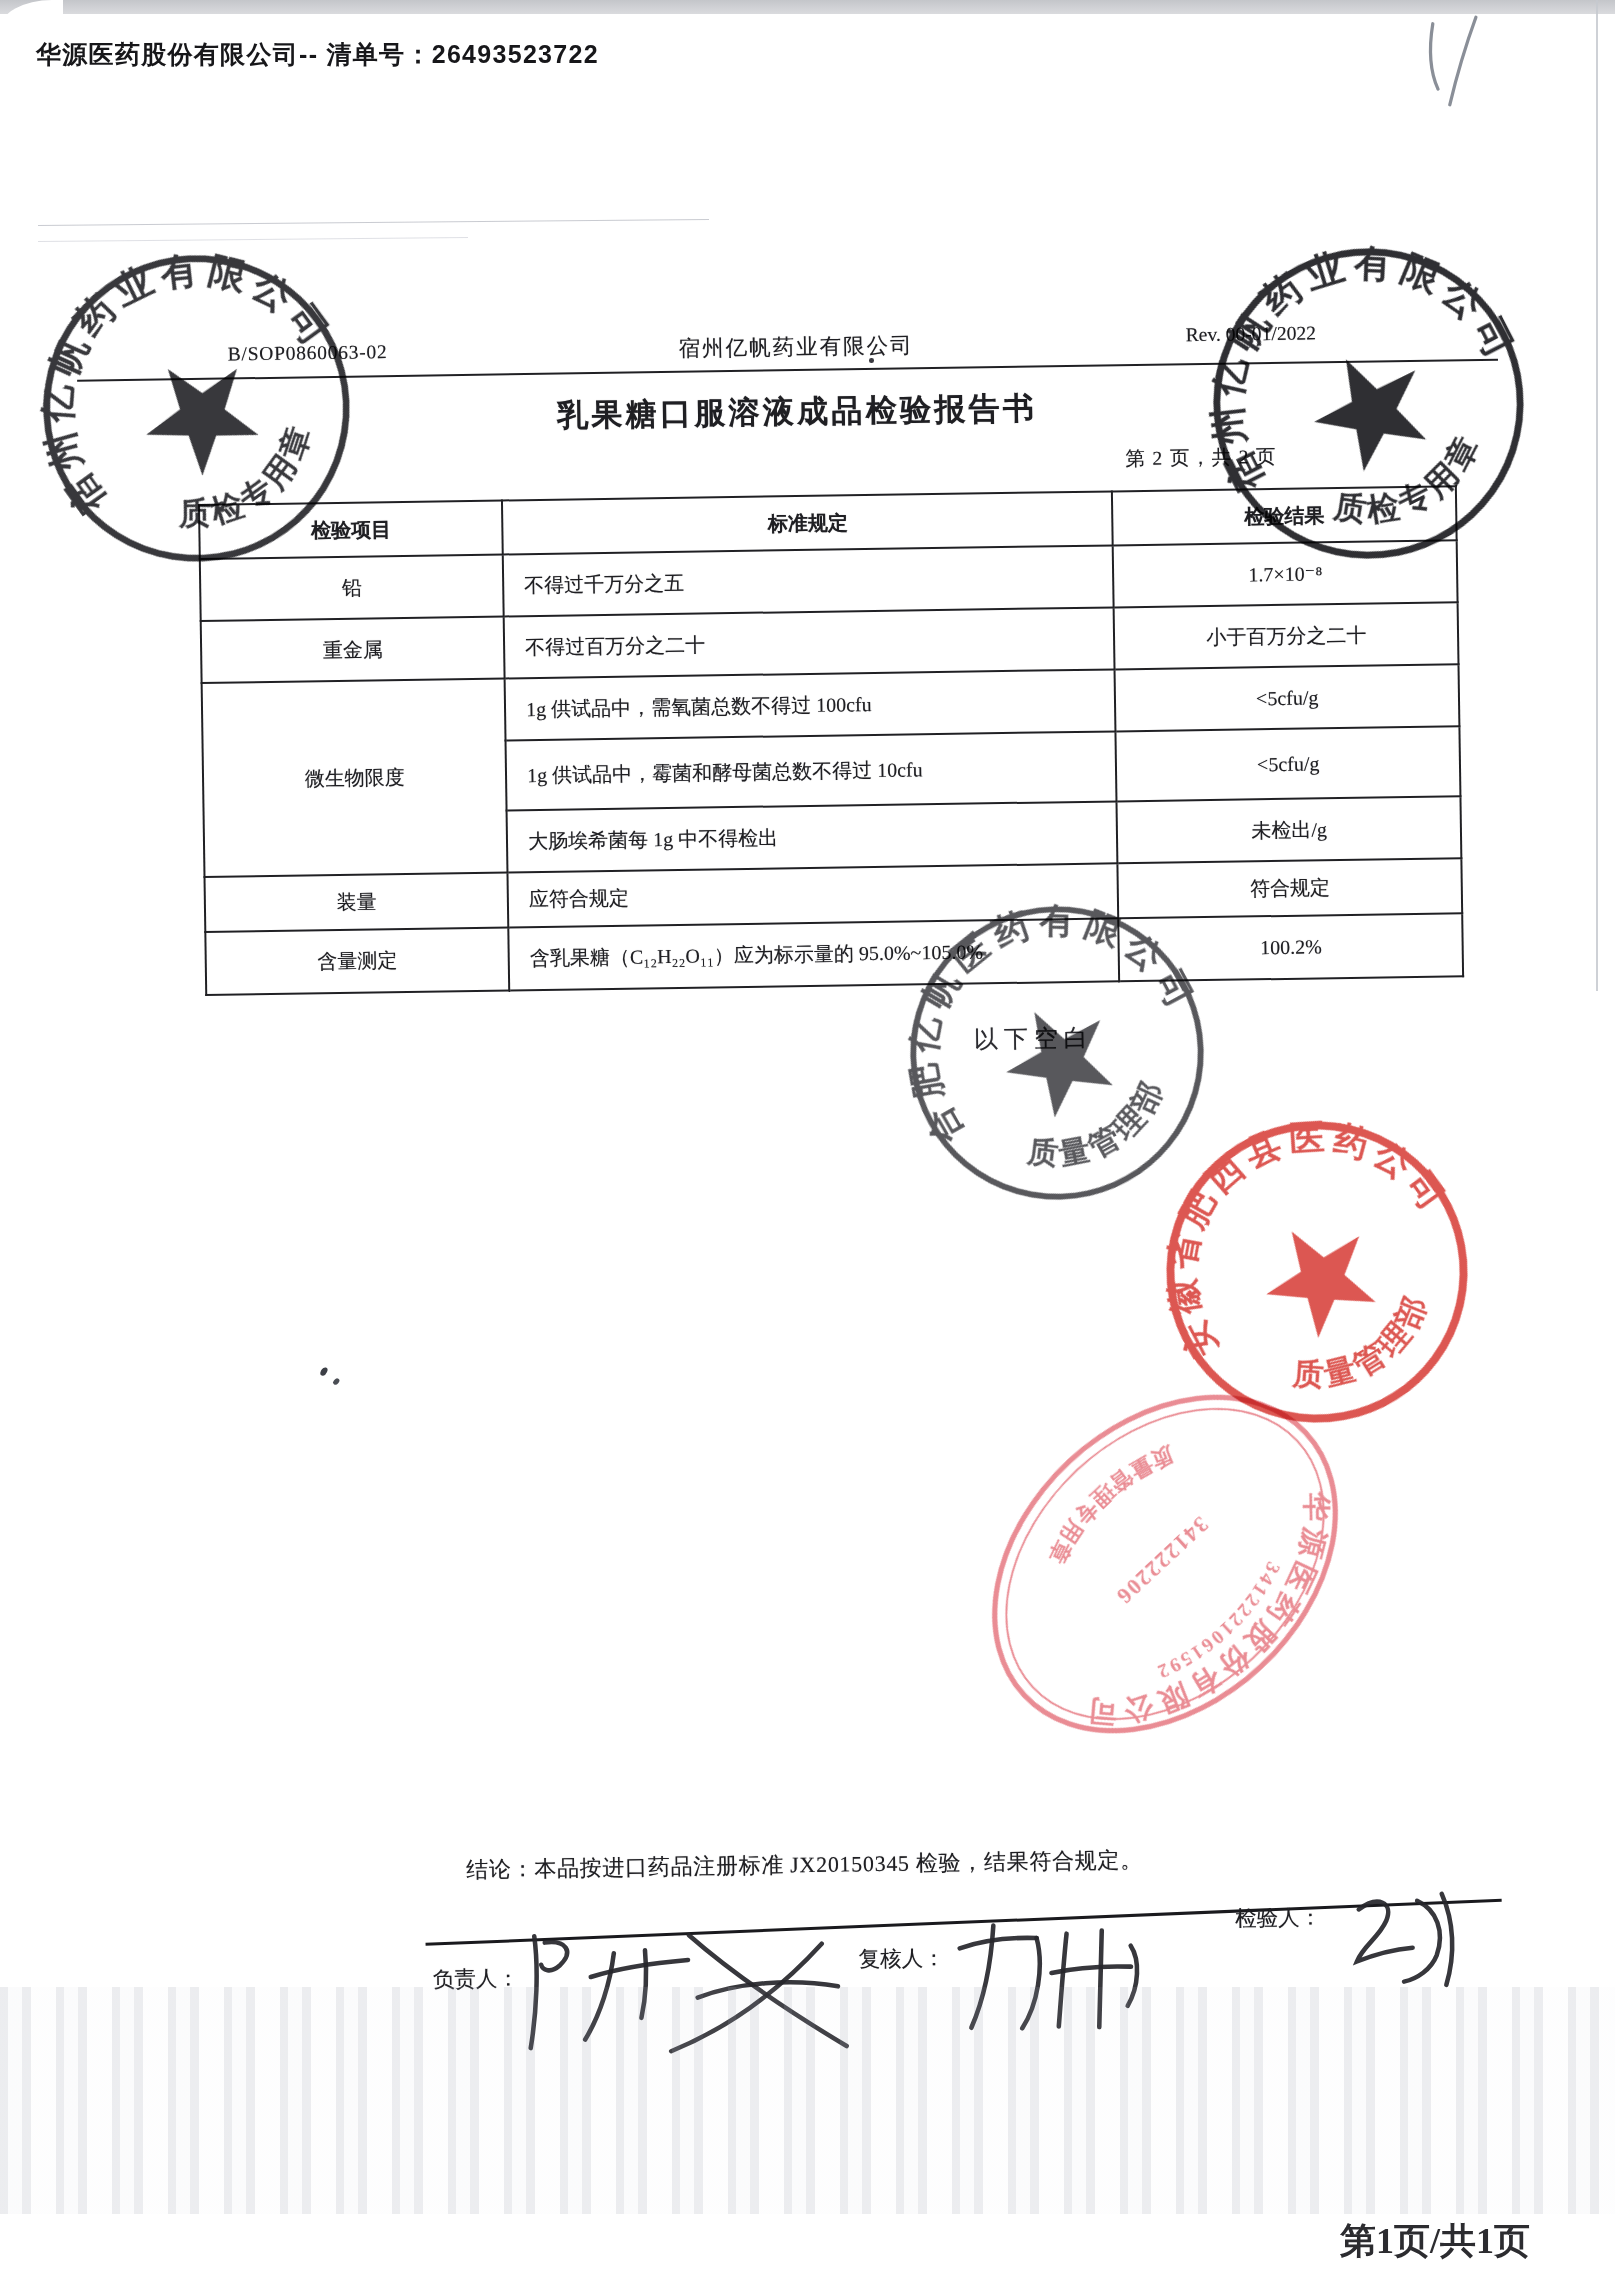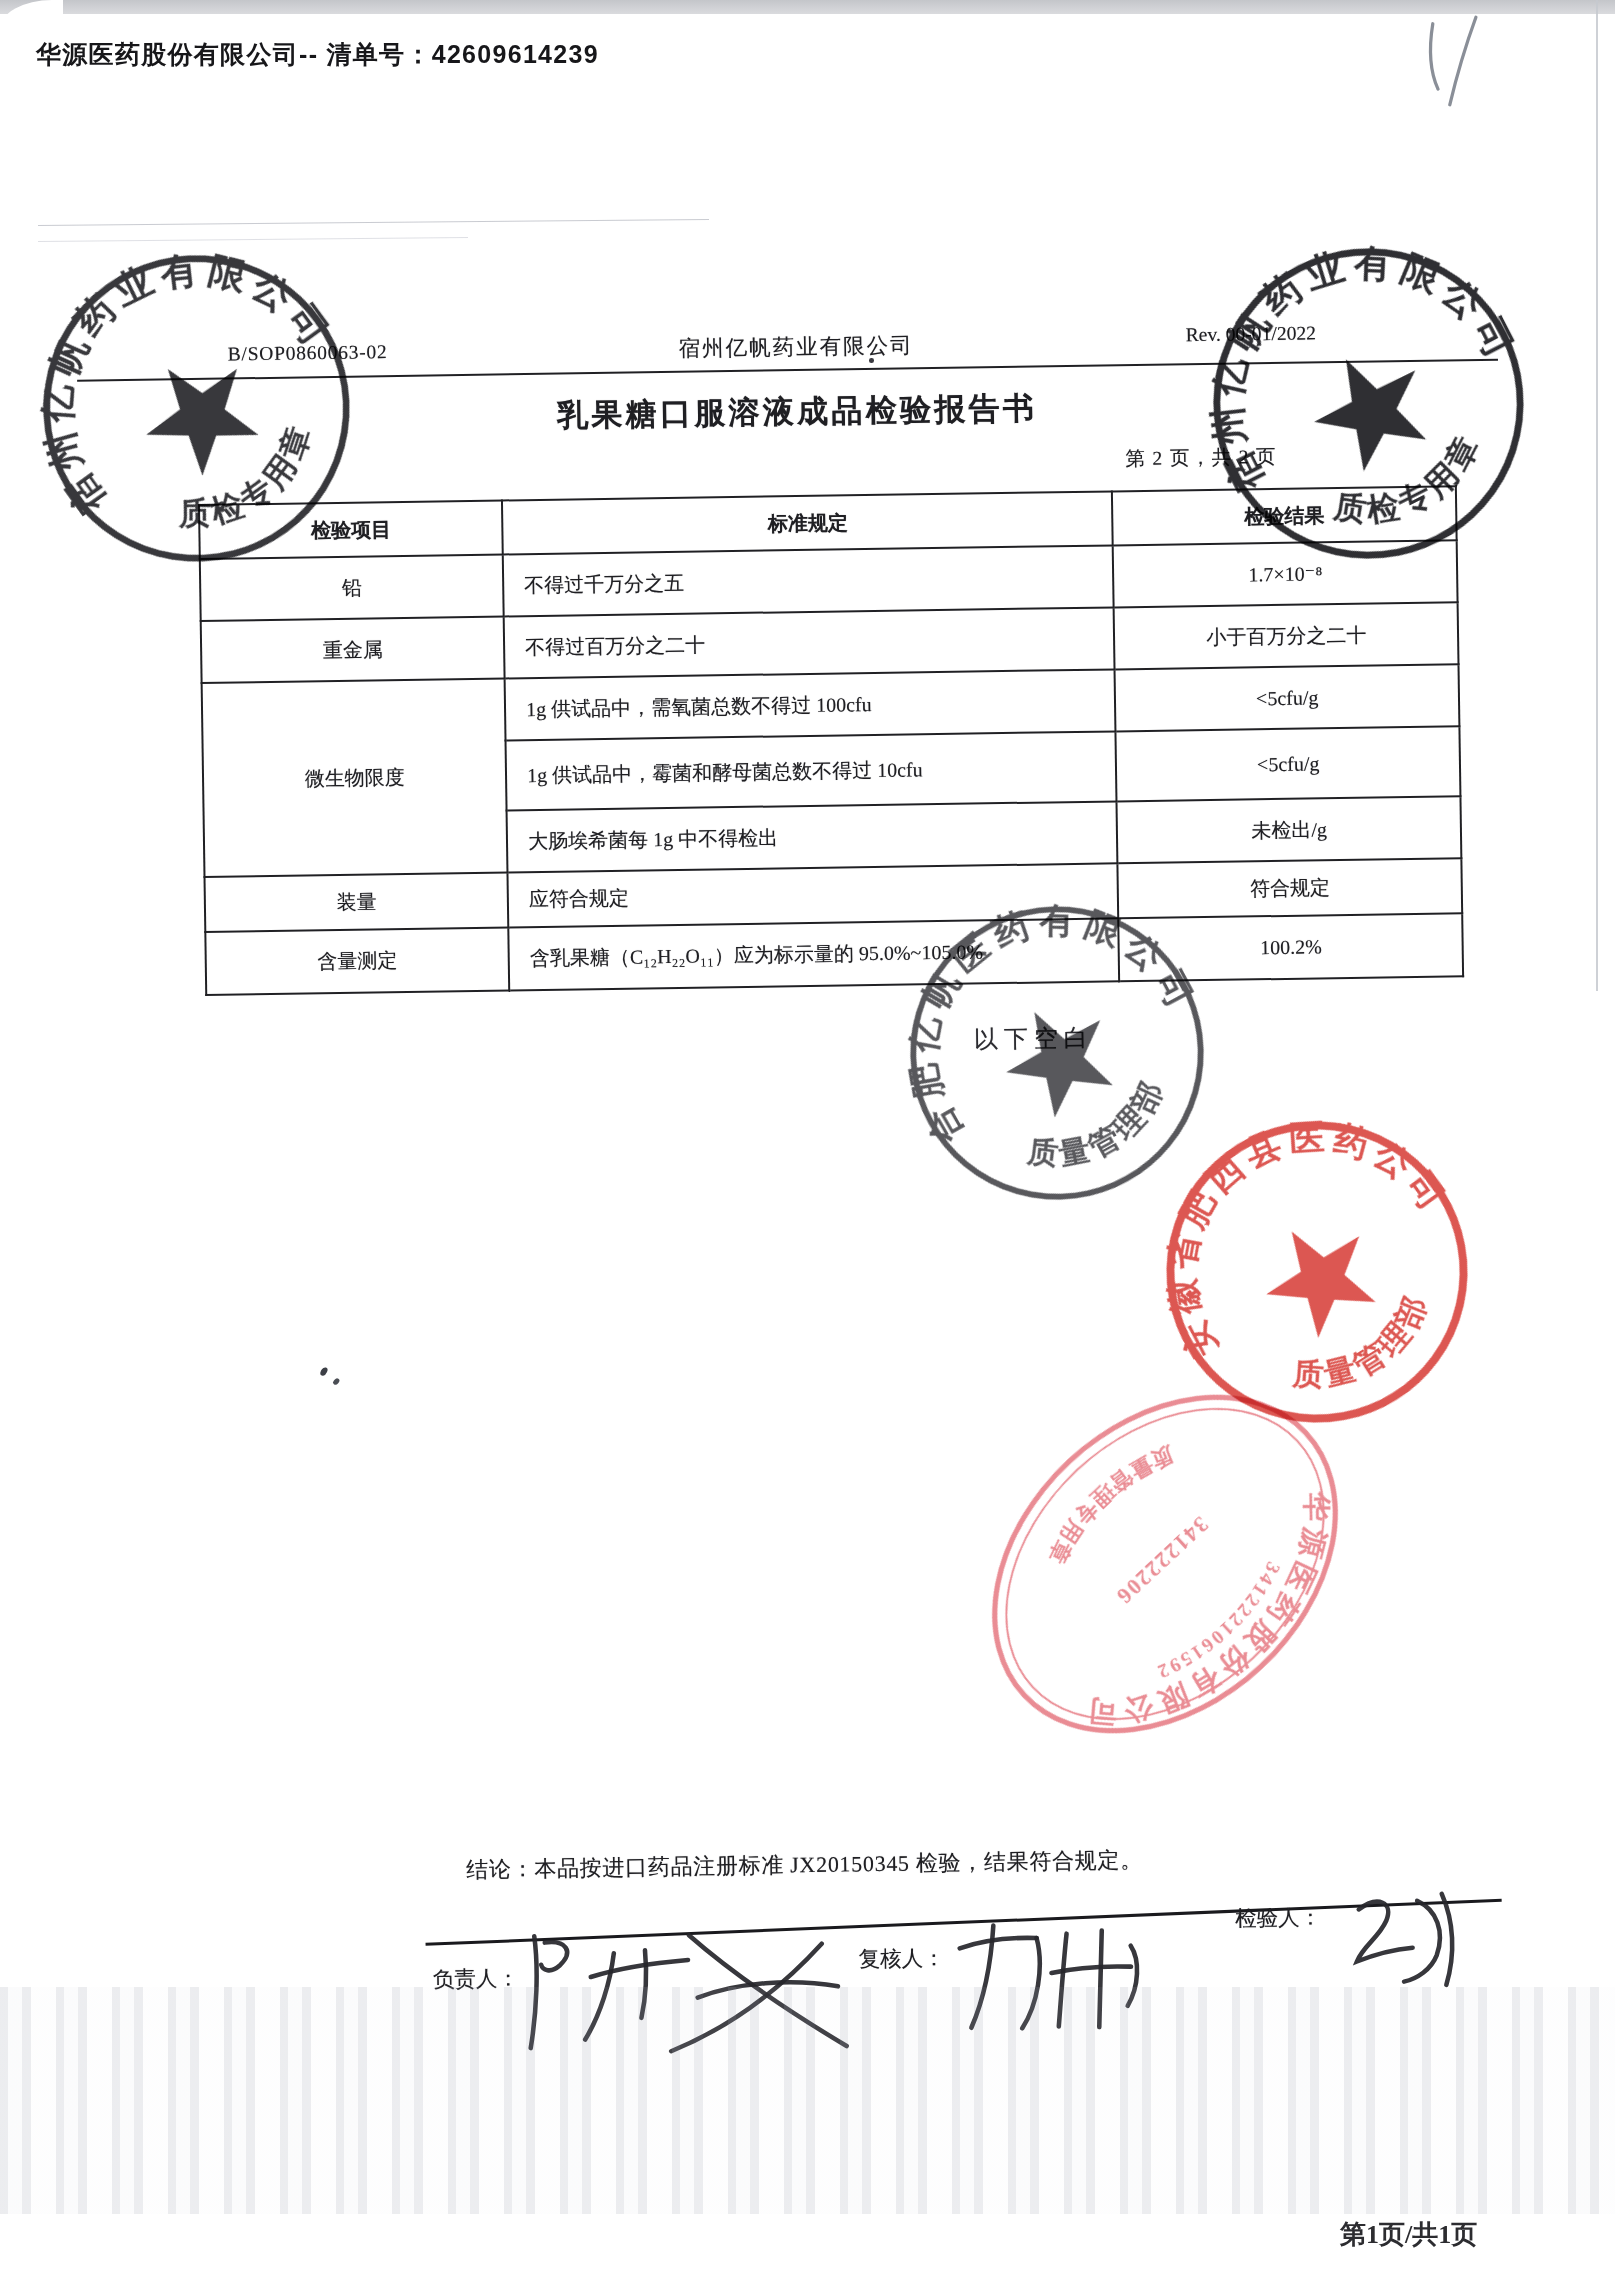--- a/index.html
+++ b/index.html
@@ -16,21 +16,21 @@
   .faint2{left:38px;top:239px;width:430px;height:1.3px;background:#c9ccd3;transform:rotate(-0.5deg);opacity:.6;z-index:2;}
   .texture-band{left:0;top:1987px;width:100%;height:227px;z-index:2;pointer-events:none;
     background:repeating-linear-gradient(90deg, rgba(168,172,184,.22) 0 7.8px, rgba(214,217,226,.10) 7.8px 22px,
       rgba(150,155,170,.18) 22px 31px, rgba(228,230,236,.06) 31px 56px);}
   .dot1{left:869px;top:358px;width:4.6px;height:4.6px;background:#3a3a40;border-radius:50%;z-index:2;}
   .speck1{left:321px;top:1367px;width:5.9px;height:8.5px;background:#3c3f46;border-radius:60% 40% 55% 45%;transform:rotate(24deg);z-index:2;}
   .speck2{left:334px;top:1378px;width:4.6px;height:6.5px;background:#4a4d54;border-radius:50% 50% 60% 40%;transform:rotate(40deg);z-index:2;}
   
   .scan-header{left:36px;top:38px;font-family:"Liberation Sans","DejaVu Sans",sans-serif;font-weight:700;
     font-size:25px;letter-spacing:1.3px;color:#17171a;z-index:2;}
-  .scan-footer{left:1340px;top:2217px;font-size:26px;font-weight:600;color:#2c2c30;z-index:3;}
+  .scan-footer{left:1340px;top:2217px;font-size:36px;font-weight:600;color:#2c2c30;z-index:3;}
   .handmark{left:1421px;top:11.7px;width:85px;height:98px;z-index:3;}
   
   .doc{left:0;top:0;width:1615px;height:2295px;transform:rotate(-0.85deg);transform-origin:808px 1108px;z-index:1;
     text-shadow:0 0 0.8px rgba(20,20,25,.45);}
   .doc-no{left:239px;top:335px;font-size:19.6px;letter-spacing:0.7px;}
   .doc-company{left:0;top:332px;width:1615px;text-align:center;font-size:21.5px;letter-spacing:2px;}
   .doc-rev{left:1197px;top:330px;font-size:19.6px;}
   .head-rule{left:88px;top:369px;width:1421px;height:2px;background:#202024;}
   .doc-title{left:0;top:391px;width:1615px;text-align:center;font-size:31px;font-weight:700;letter-spacing:3.3px;}
   .page-info{left:1135px;top:450px;font-size:19.6px;letter-spacing:1.3px;}
@@ -74,21 +74,21 @@
 <div class="abs scan-strip"></div>
 <div class="abs corner-curve"></div>
 <div class="abs vline-right"></div>
 <div class="abs faint1"></div>
 <div class="abs faint2"></div>
 <div class="abs texture-band"></div>
 <div class="abs dot1"></div>
 <div class="abs speck1"></div>
 <div class="abs speck2"></div>
 
-<div class="abs scan-header">华源医药股份有限公司--  清单号：42609614239</div>
+<div class="abs scan-header">华源医药股份有限公司--  清单号：26493523722</div>
 <div class="abs scan-footer">第1页/共1页</div>
 <svg class="abs handmark" viewBox="0 0 130 150">
   <path d="M18 18 C 12 55, 14 92, 26 118" stroke="#8a8f98" stroke-width="5" fill="none" stroke-linecap="round"></path>
   <path d="M84 8 C 68 52, 54 100, 44 142" stroke="#8a8f98" stroke-width="5" fill="none" stroke-linecap="round"></path>
 </svg>
 
 <div class="abs doc">
   <div class="abs doc-no">B/SOP0860063-02</div>
   <div class="abs doc-company">宿州亿帆药业有限公司</div>
   <div class="abs doc-rev">Rev. 00-01/2022</div>

